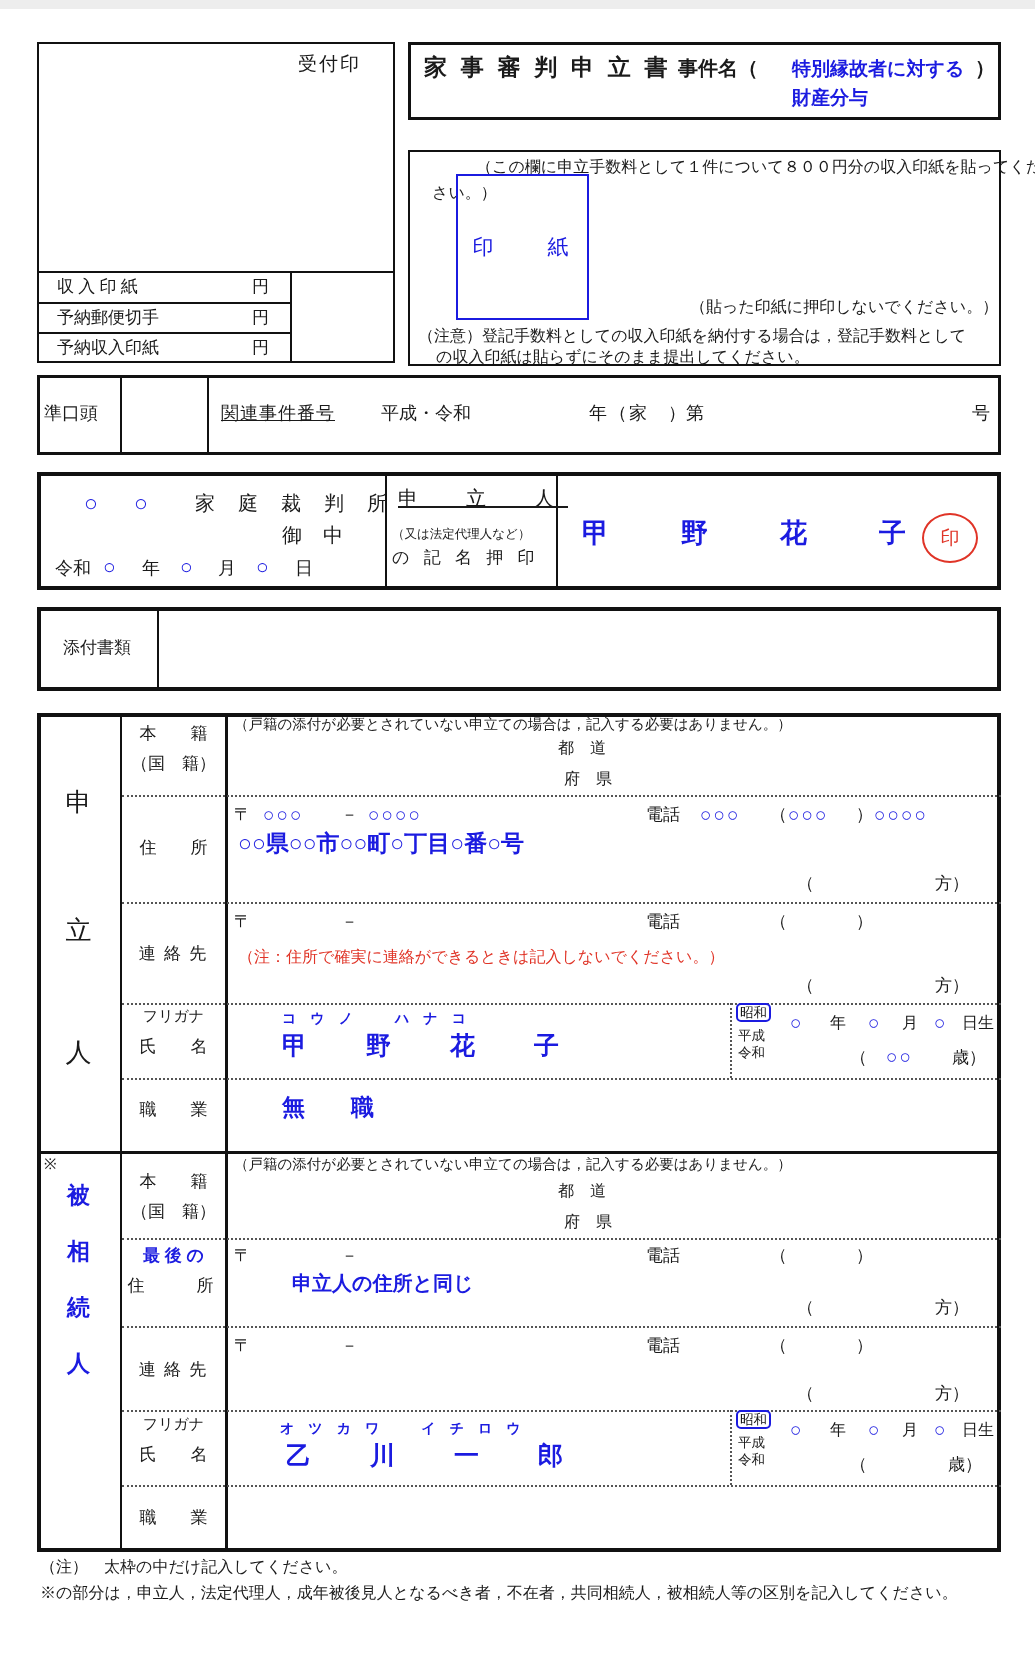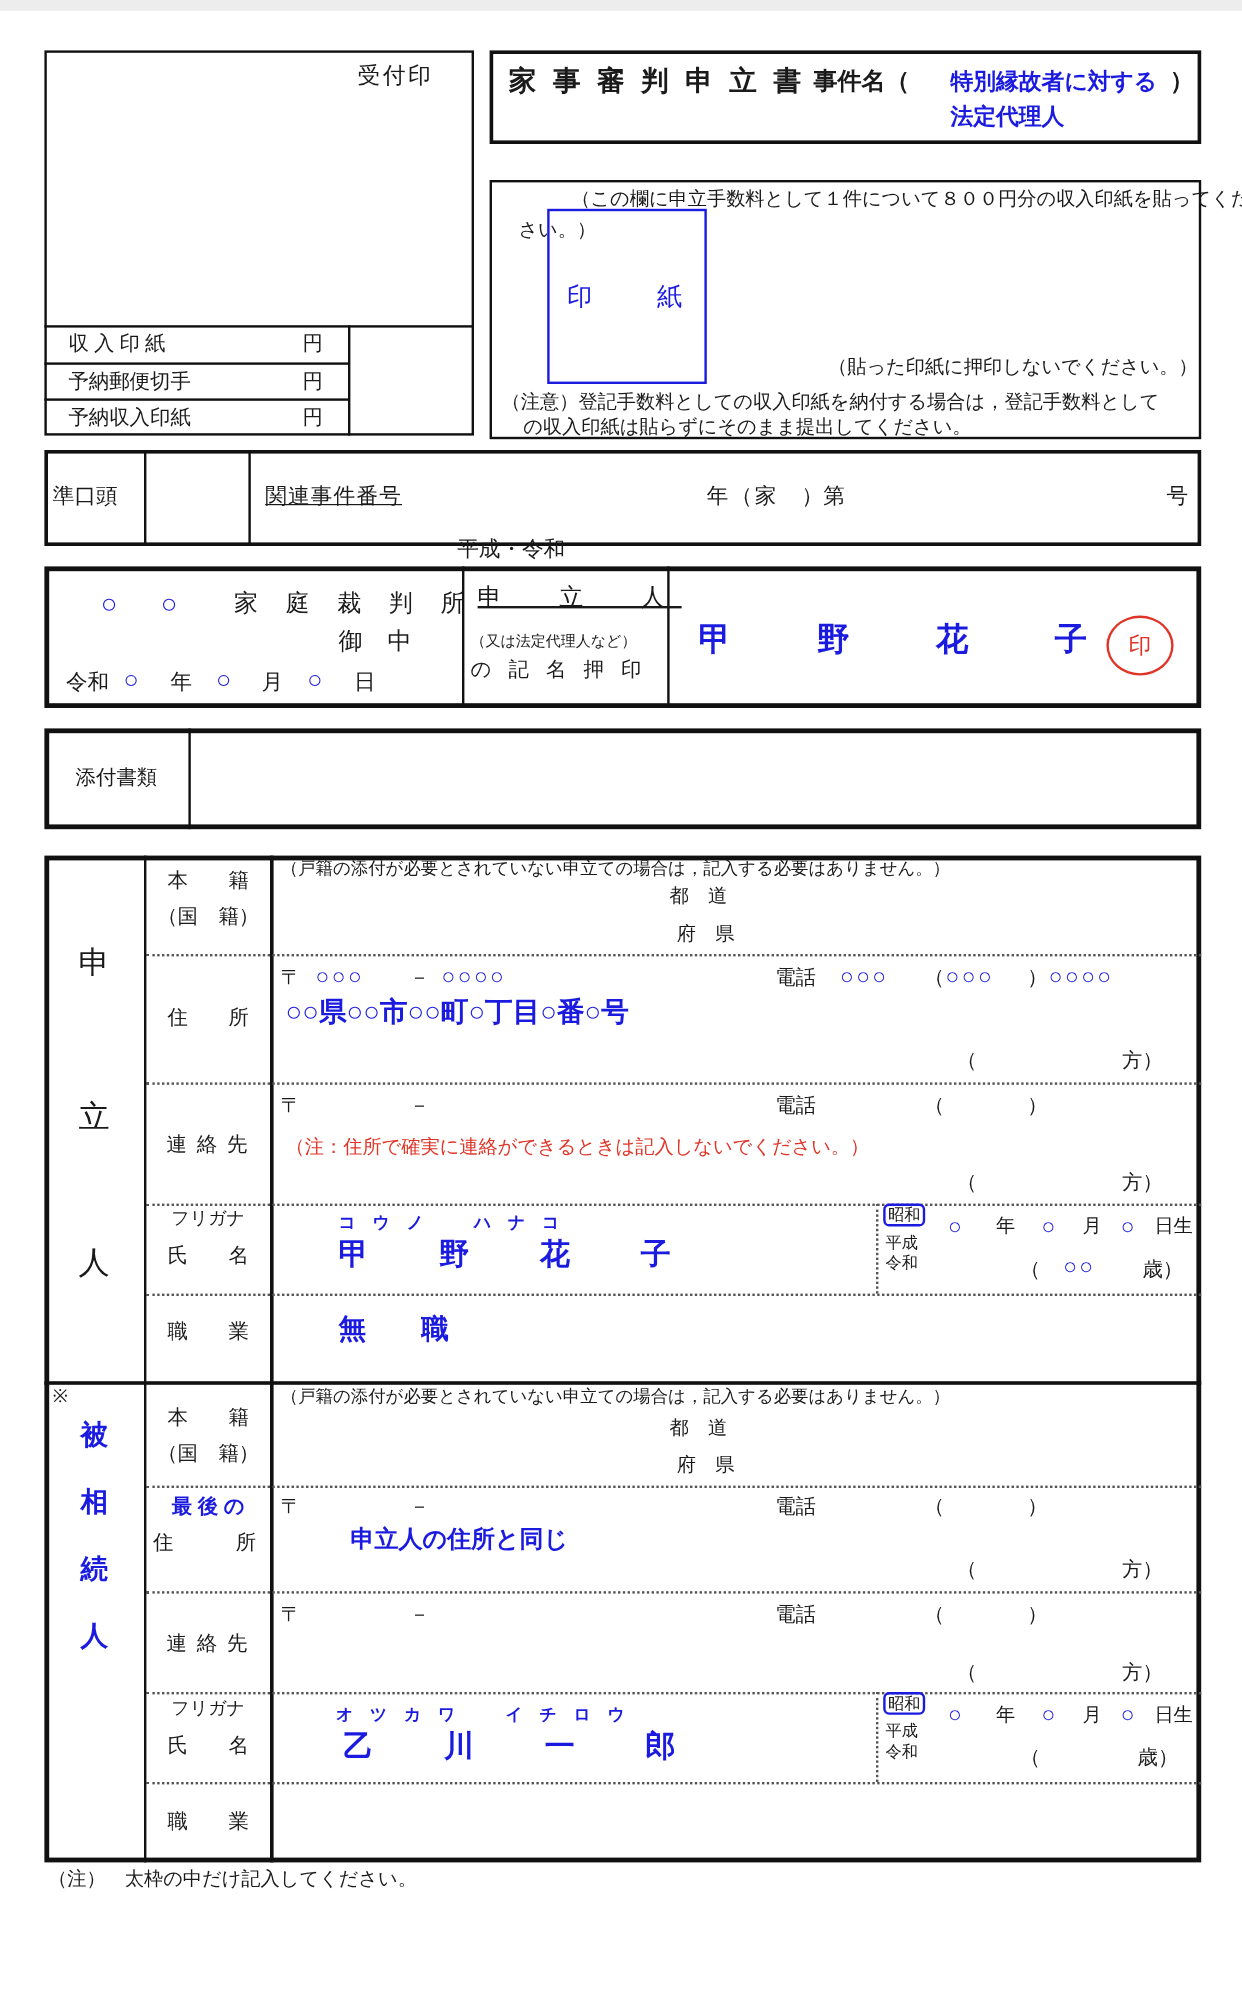--- a/index.html
+++ b/index.html
@@ -46,38 +46,38 @@
   <div class="t" style="left:57px;top:308px;font-size:17px;">予納郵便切手</div>
   <div class="t" style="left:252px;top:308px;font-size:17px;">円</div>
   <div class="t" style="left:57px;top:338px;font-size:17px;">予納収入印紙</div>
   <div class="t" style="left:252px;top:338px;font-size:17px;">円</div>
 
   <div class="bx bx3" style="left:408px;top:42px;width:593px;height:78px;"></div>
   <div class="t b" style="left:424px;top:55px;font-size:23px;letter-spacing:4px;">家 事 審 判 申 立 書</div>
   <div class="t b" style="left:678px;top:57px;font-size:20px;">事件名（</div>
   <div class="t g b blue" style="left:792px;top:58px;font-size:19px;">特別縁故者に対する</div>
   <div class="t b" style="left:975px;top:57px;font-size:20px;">）</div>
-  <div class="t g b blue" style="left:792px;top:87px;font-size:19px;">法定代理人</div>
+  <div class="t g b blue" style="left:792px;top:87px;font-size:19px;">財産分与</div>
 
   <div class="bx" style="left:408px;top:150px;width:593px;height:216px;"></div>
   <div class="t" style="left:432px;top:158px;font-size:16px;margin-left:44px;">（この欄に申立手数料として１件について８００円分の収入印紙を貼ってくだ</div>
   <div class="t" style="left:432px;top:184px;font-size:16px;">さい。）</div>
   <div class="flexc" style="position:absolute;left:456px;top:174px;width:133px;height:146px;border:2px solid var(--blue);box-sizing:border-box;">
     <span class="blue" style="font-size:21px;letter-spacing:4px;">印　　紙</span>
   </div>
   <div class="t" style="left:690px;top:298px;font-size:16px;">（貼った印紙に押印しないでください。）</div>
   <div class="t" style="left:436px;top:348px;font-size:16px;">の収入印紙は貼らずにそのまま提出してください。</div>
   <div class="t" style="left:418px;top:327px;font-size:16px;">（注意）登記手数料としての収入印紙を納付する場合は，登記手数料として</div>
 
   <div class="bx bx3" style="left:37px;top:375px;width:964px;height:80px;"></div>
   <div class="vl" style="left:120px;top:375px;height:80px;"></div>
   <div class="vl" style="left:207px;top:375px;height:80px;"></div>
   <div class="t" style="left:44px;top:403px;font-size:18px;">準口頭</div>
   <div class="t" style="left:221px;top:403px;font-size:18px;letter-spacing:1px;text-decoration:underline;">関連事件番号</div>
-  <div class="t" style="left:381px;top:403px;font-size:18px;margin-top:44px;">平成・令和</div>
+  <div class="t" style="left:381px;top:403px;font-size:18px;">平成・令和</div>
   <div class="t" style="left:589px;top:403px;font-size:18px;letter-spacing:2px;">年（家</div>
   <div class="t" style="left:668px;top:403px;font-size:18px;">）第</div>
   <div class="t" style="left:972px;top:403px;font-size:18px;">号</div>
 
   <div class="bx bx4" style="left:37px;top:472px;width:964px;height:118px;"></div>
   <div class="vl" style="left:385px;top:472px;height:118px;"></div>
   <div class="vl" style="left:556px;top:472px;height:118px;"></div>
   <div class="t g b blue" style="left:84px;top:490px;font-size:23px;">○</div>
   <div class="t g b blue" style="left:134px;top:490px;font-size:23px;">○</div>
   <div class="t" style="left:195px;top:492px;font-size:20px;letter-spacing:9px;">家 庭 裁 判 所</div>
@@ -219,14 +219,15 @@
   <div class="t g b blue" style="left:868px;top:1419px;font-size:19px;">○</div>
   <div class="t" style="left:902px;top:1421px;font-size:16px;">月</div>
   <div class="t g b blue" style="left:934px;top:1419px;font-size:19px;">○</div>
   <div class="t" style="left:962px;top:1421px;font-size:16px;">日生</div>
   <div class="t" style="left:850px;top:1455px;font-size:17px;">（</div>
   <div class="t" style="left:948px;top:1455px;font-size:17px;">歳）</div>
 
   <div class="t ctr" style="left:122px;top:1508px;width:103px;font-size:17px;">職　　業</div>
 
   <div class="t" style="left:40px;top:1558px;font-size:16px;">（注）　太枠の中だけ記入してください。</div>
+  <div class="t" style="left:40px;top:1584px;font-size:16px;">※の部分は，申立人，法定代理人，成年被後見人となるべき者，不在者，共同相続人，被相続人等の区別を記入してください。</div>
 
 </div>
 
 </body></html>

